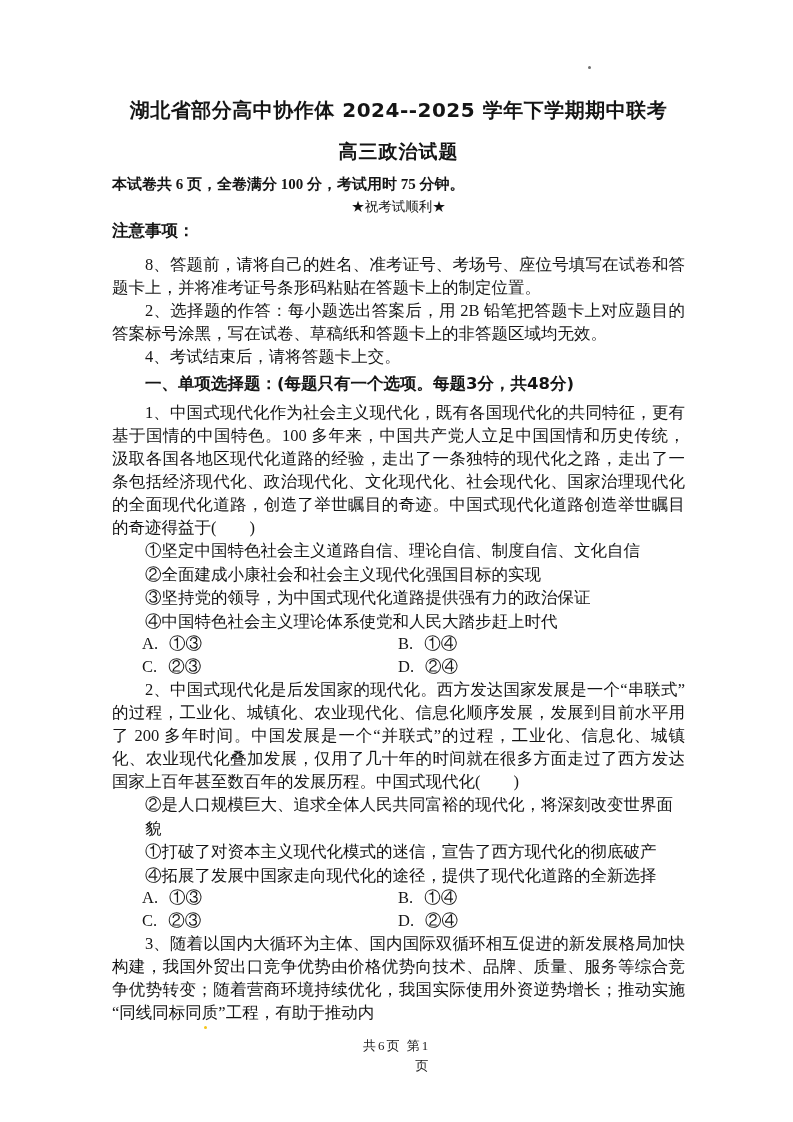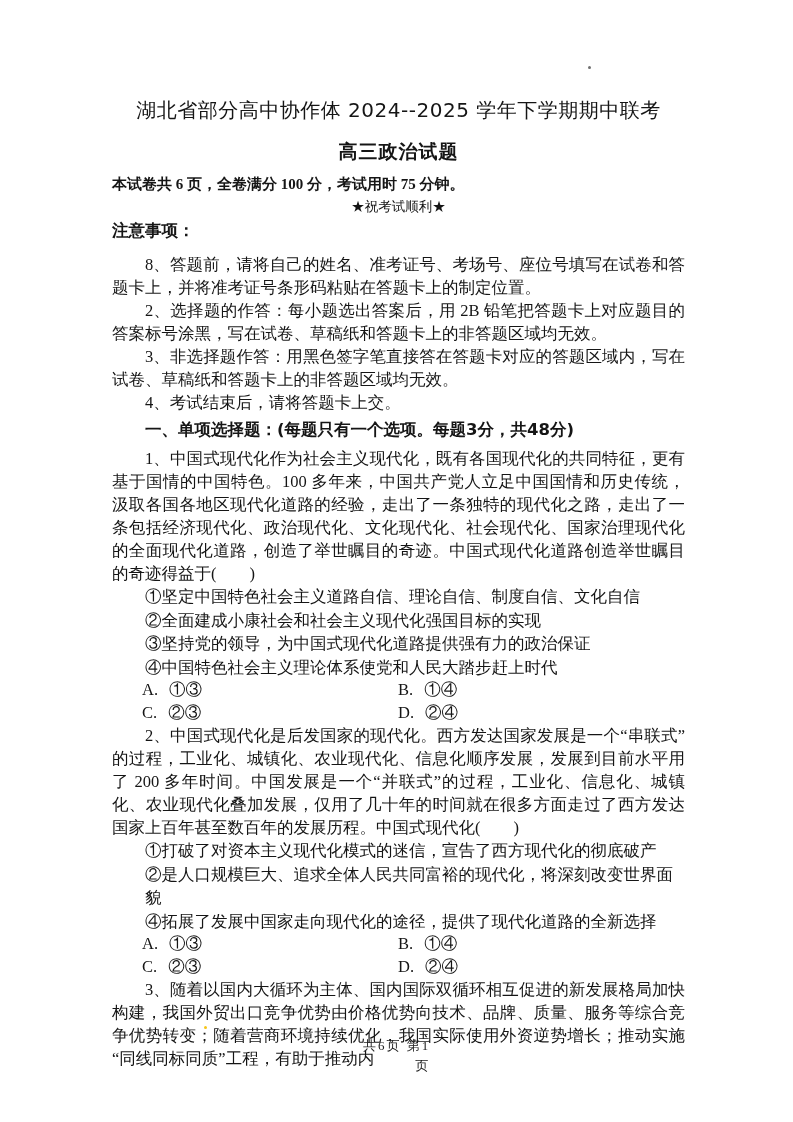--- a/index.html
+++ b/index.html
@@ -3,21 +3,21 @@
 <meta charset="utf-8">
 <style>
   html,body{margin:0;padding:0;background:#e8e8e8;}
   .page{
     width:793px;height:1122px;background:#ffffff;position:relative;
     margin:0 auto;overflow:hidden;
     font-family:"Liberation Serif", serif;color:#151515;
   }
   .content{padding:96px 108px 0 112px;}
   .page-title{
-    font-family:"DejaVu Sans", sans-serif;font-weight:normal;
+    font-family:"DejaVu Sans", sans-serif;font-weight:bold;
     font-size:20px;line-height:28px;text-align:center;margin:0;letter-spacing:0.5px;
   }
   .page-subtitle{
     font-family:"DejaVu Sans", sans-serif;font-weight:bold;
     font-size:19px;line-height:26px;text-align:center;margin:14px 0 0 0;letter-spacing:1px;
   }
   .exam-info{
     font-weight:bold;font-size:15px;line-height:21px;text-align:left;margin:10px 0 0 0;
   }
   .wish{font-size:13.5px;line-height:19px;text-align:center;margin:2px 0 0 0;}
@@ -59,21 +59,20 @@
       <h1 class="page-title">湖北省部分高中协作体 2024--2025 学年下学期期中联考</h1>
       <h2 class="page-subtitle">高三政治试题</h2>
       <p class="exam-info">本试卷共 6 页，全卷满分 100 分，考试用时 75 分钟。</p>
       <p class="wish">★祝考试顺利★</p>
     </header>
 
     <section>
       <p class="notes-heading">注意事项：</p>
       <p class="para">8、答题前，请将自己的姓名、准考证号、考场号、座位号填写在试卷和答题卡上，并将准考证号条形码粘贴在答题卡上的制定位置。</p>
       <p class="para">2、选择题的作答：每小题选出答案后，用 2B 铅笔把答题卡上对应题目的答案标号涂黑，写在试卷、草稿纸和答题卡上的非答题区域均无效。</p>
-      <p class="para">3、非选择题作答：用黑色签字笔直接答在答题卡对应的答题区域内，写在试卷、草稿纸和答题卡上的非答题区域均无效。</p>
       <p class="para">4、考试结束后，请将答题卡上交。</p>
     </section>
 
     <section>
       <p class="section-heading">一、单项选择题：(每题只有一个选项。每题3分，共48分)</p>
 
       <div class="question">
         <p class="para">1、中国式现代化作为社会主义现代化，既有各国现代化的共同特征，更有基于国情的中国特色。100 多年来，中国共产党人立足中国国情和历史传统，汲取各国各地区现代化道路的经验，走出了一条独特的现代化之路，走出了一条包括经济现代化、政治现代化、文化现代化、社会现代化、国家治理现代化的全面现代化道路，创造了举世瞩目的奇迹。中国式现代化道路创造举世瞩目的奇迹得益于(　　)</p>
         <p class="statement">①坚定中国特色社会主义道路自信、理论自信、制度自信、文化自信</p>
         <p class="statement">②全面建成小康社会和社会主义现代化强国目标的实现</p>
@@ -82,22 +81,22 @@
         <div class="choices">
           <div><span class="choice-label">A.</span><span>①③</span></div>
           <div><span class="choice-label">B.</span><span>①④</span></div>
           <div><span class="choice-label">C.</span><span>②③</span></div>
           <div><span class="choice-label">D.</span><span>②④</span></div>
         </div>
       </div>
 
       <div class="question">
         <p class="para">2、中国式现代化是后发国家的现代化。西方发达国家发展是一个“串联式”的过程，工业化、城镇化、农业现代化、信息化顺序发展，发展到目前水平用了 200 多年时间。中国发展是一个“并联式”的过程，工业化、信息化、城镇化、农业现代化叠加发展，仅用了几十年的时间就在很多方面走过了西方发达国家上百年甚至数百年的发展历程。中国式现代化(　　)</p>
+        <p class="statement">②是人口规模巨大、追求全体人民共同富裕的现代化，将深刻改变世界面貌</p>
         <p class="statement">①打破了对资本主义现代化模式的迷信，宣告了西方现代化的彻底破产</p>
-        <p class="statement">②是人口规模巨大、追求全体人民共同富裕的现代化，将深刻改变世界面貌</p>
         <p class="statement">④拓展了发展中国家走向现代化的途径，提供了现代化道路的全新选择</p>
         <div class="choices">
           <div><span class="choice-label">A.</span><span>①③</span></div>
           <div><span class="choice-label">B.</span><span>①④</span></div>
           <div><span class="choice-label">C.</span><span>②③</span></div>
           <div><span class="choice-label">D.</span><span>②④</span></div>
         </div>
       </div>
 
       <div class="question">

